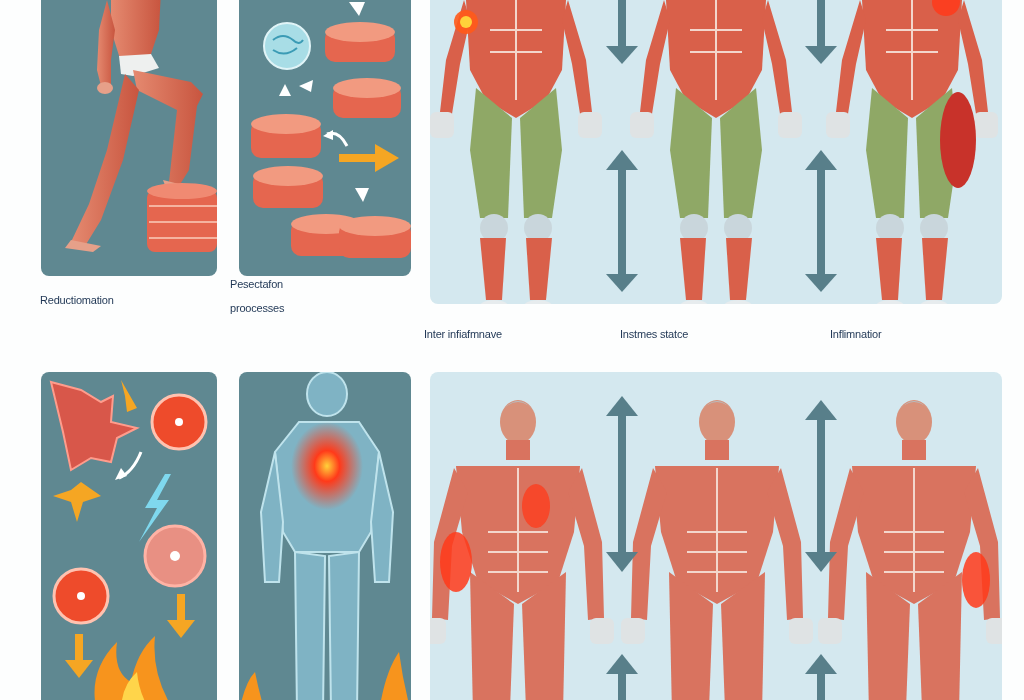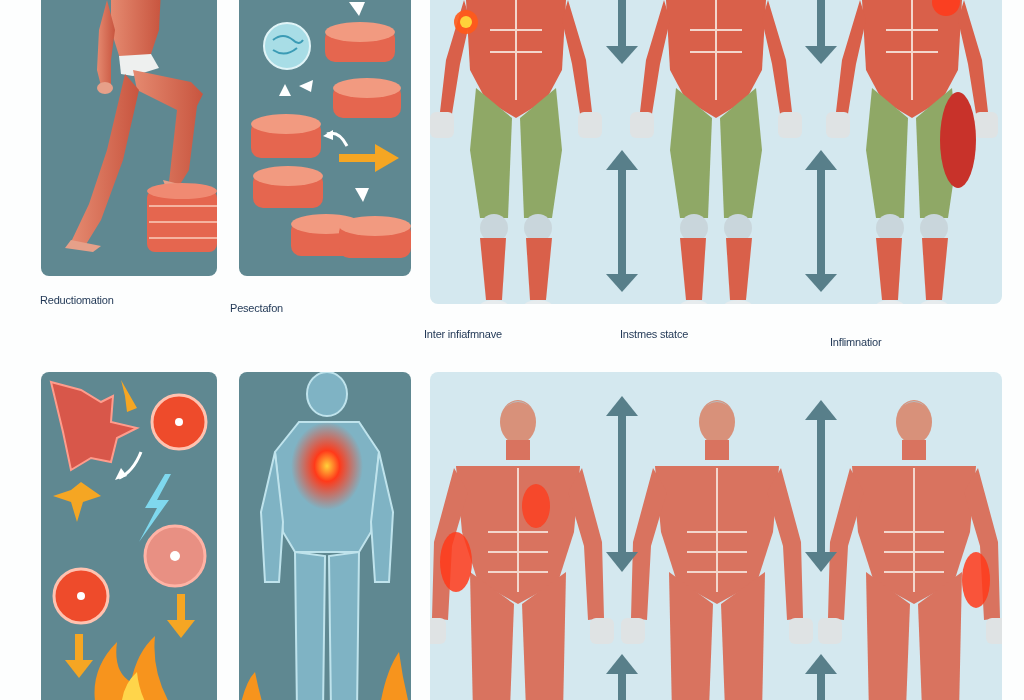--- a/index.html
+++ b/index.html
@@ -86,22 +86,23 @@
       <path d="M116 198 l8 14 l6 -14 z"></path>
       <path d="M110 12 l10 14 l6 -14 z"></path>
     </g>
 
     <g>
       <rect x="100" y="164" width="40" height="8" fill="#f5a623"></rect>
       <path d="M136 154 l24 14 l-24 14 z" fill="#f5a623"></path>
     </g>
   </svg>
 </div>
-<div class="label" style="left:230px; top:296px; width:190px;">
+<div class="label" style="left:230px; top:272px; width:190px;">
   <div>Pesectafon</div>
+  <div>proocesses</div>
 </div>
 
 <div class="panel light" style="left:430px; top:-10px; width:572px; height:314px;">
   <svg width="572" height="314" viewBox="0 0 572 314">
     <defs>
       <g id="figTop">
 
         <path d="M-50 0 L50 0 L46 70 L30 100 L0 118 L-30 100 L-46 70 Z" fill="#d9604a"></path>
         <path d="M-26 30 L26 30 M-26 52 L26 52 M0 0 L0 100" stroke="#f3d6cc" stroke-width="2"></path>
 
@@ -141,21 +142,21 @@
         <path d="M176 180 l16 -20 l16 20 z"></path>
         <path d="M176 284 l16 18 l16 -18 z"></path>
       <rect x="387" y="178" width="8" height="108"></rect>
         <path d="M375 180 l16 -20 l16 20 z"></path>
         <path d="M375 284 l16 18 l16 -18 z"></path>
     </g>
   </svg>
 </div>
 <div class="label" style="left:424px; top:322px; width:180px;">Inter infiafmnave</div>
 <div class="label" style="left:620px; top:322px; width:180px;">Instmes statce</div>
-<div class="label" style="left:830px; top:330px; width:180px;">Inflimnatior</div>
+<div class="label" style="left:830px; top:322px; width:180px;">Inflimnatior</div>
 
 <div class="panel dark" style="left:41px; top:372px; width:176px; height:340px;">
   <svg width="176" height="340" viewBox="0 0 176 340">
 
     <path d="M10 10 L40 18 L60 30 L72 24 L70 50 L96 56 L76 66 L70 90 L50 86 L30 98 L22 60 Z" fill="#d8574a" stroke="#ff9c8c" stroke-width="2"></path>
 
     <circle cx="138" cy="50" r="27" fill="#ee4b2b" stroke="#ffc2b0" stroke-width="3"></circle>
     <circle cx="138" cy="50" r="4" fill="#fff"></circle>
     <circle cx="40" cy="224" r="27" fill="#ee4b2b" stroke="#ffc2b0" stroke-width="3"></circle>
     <circle cx="40" cy="224" r="4" fill="#fff"></circle>

